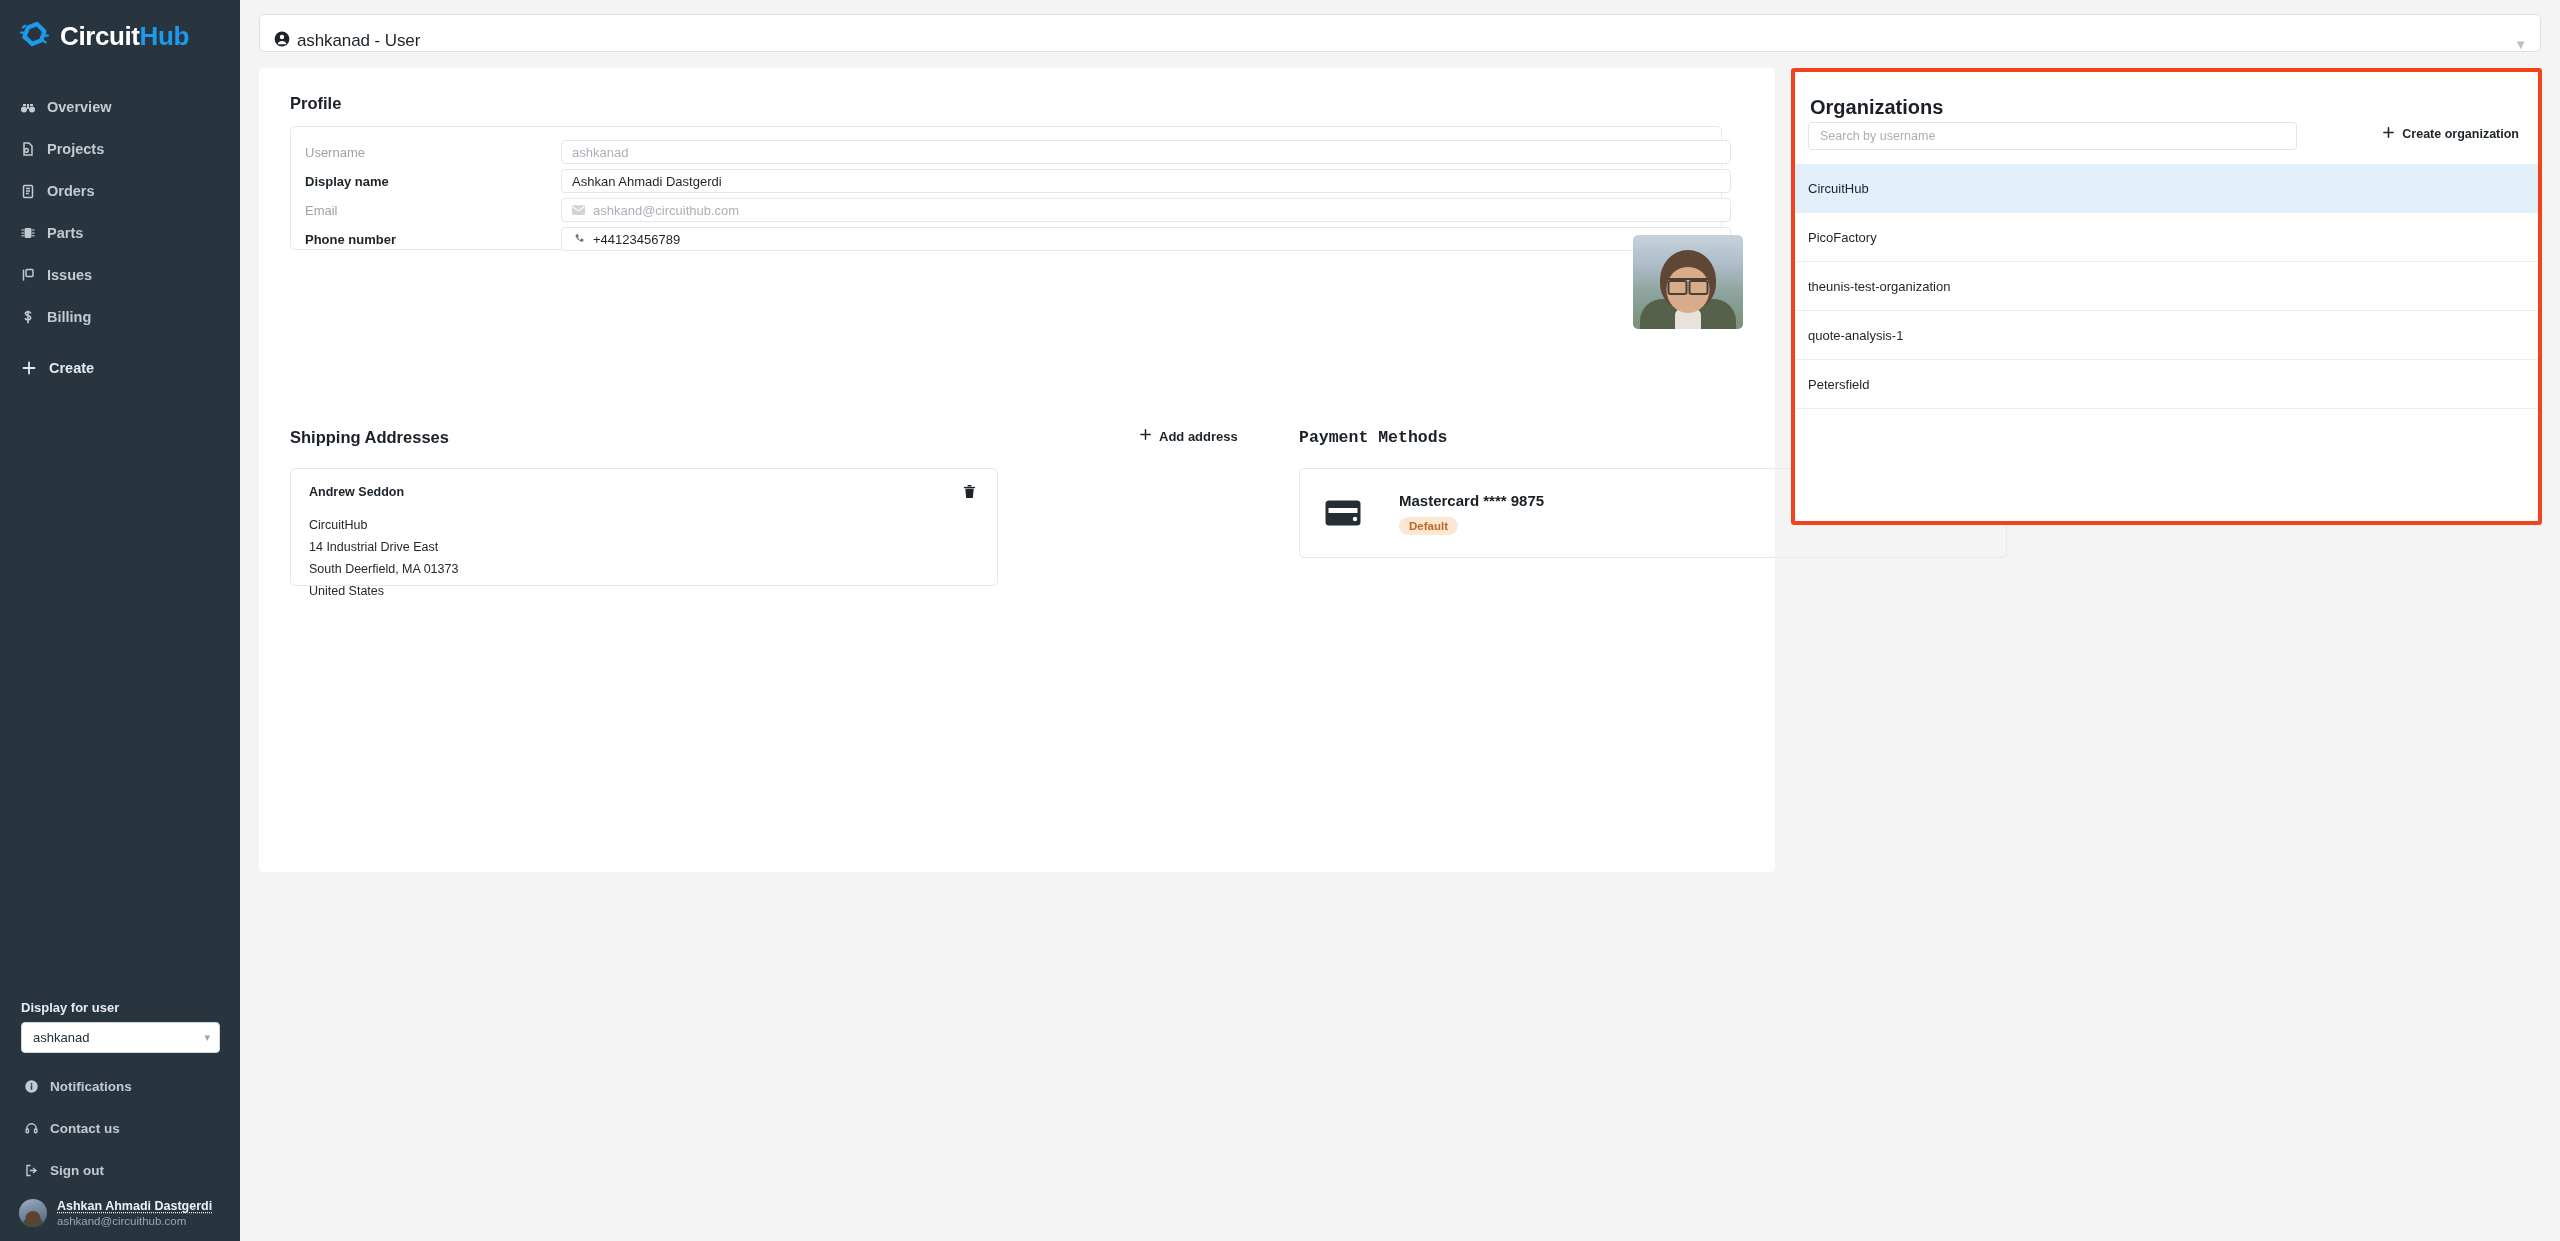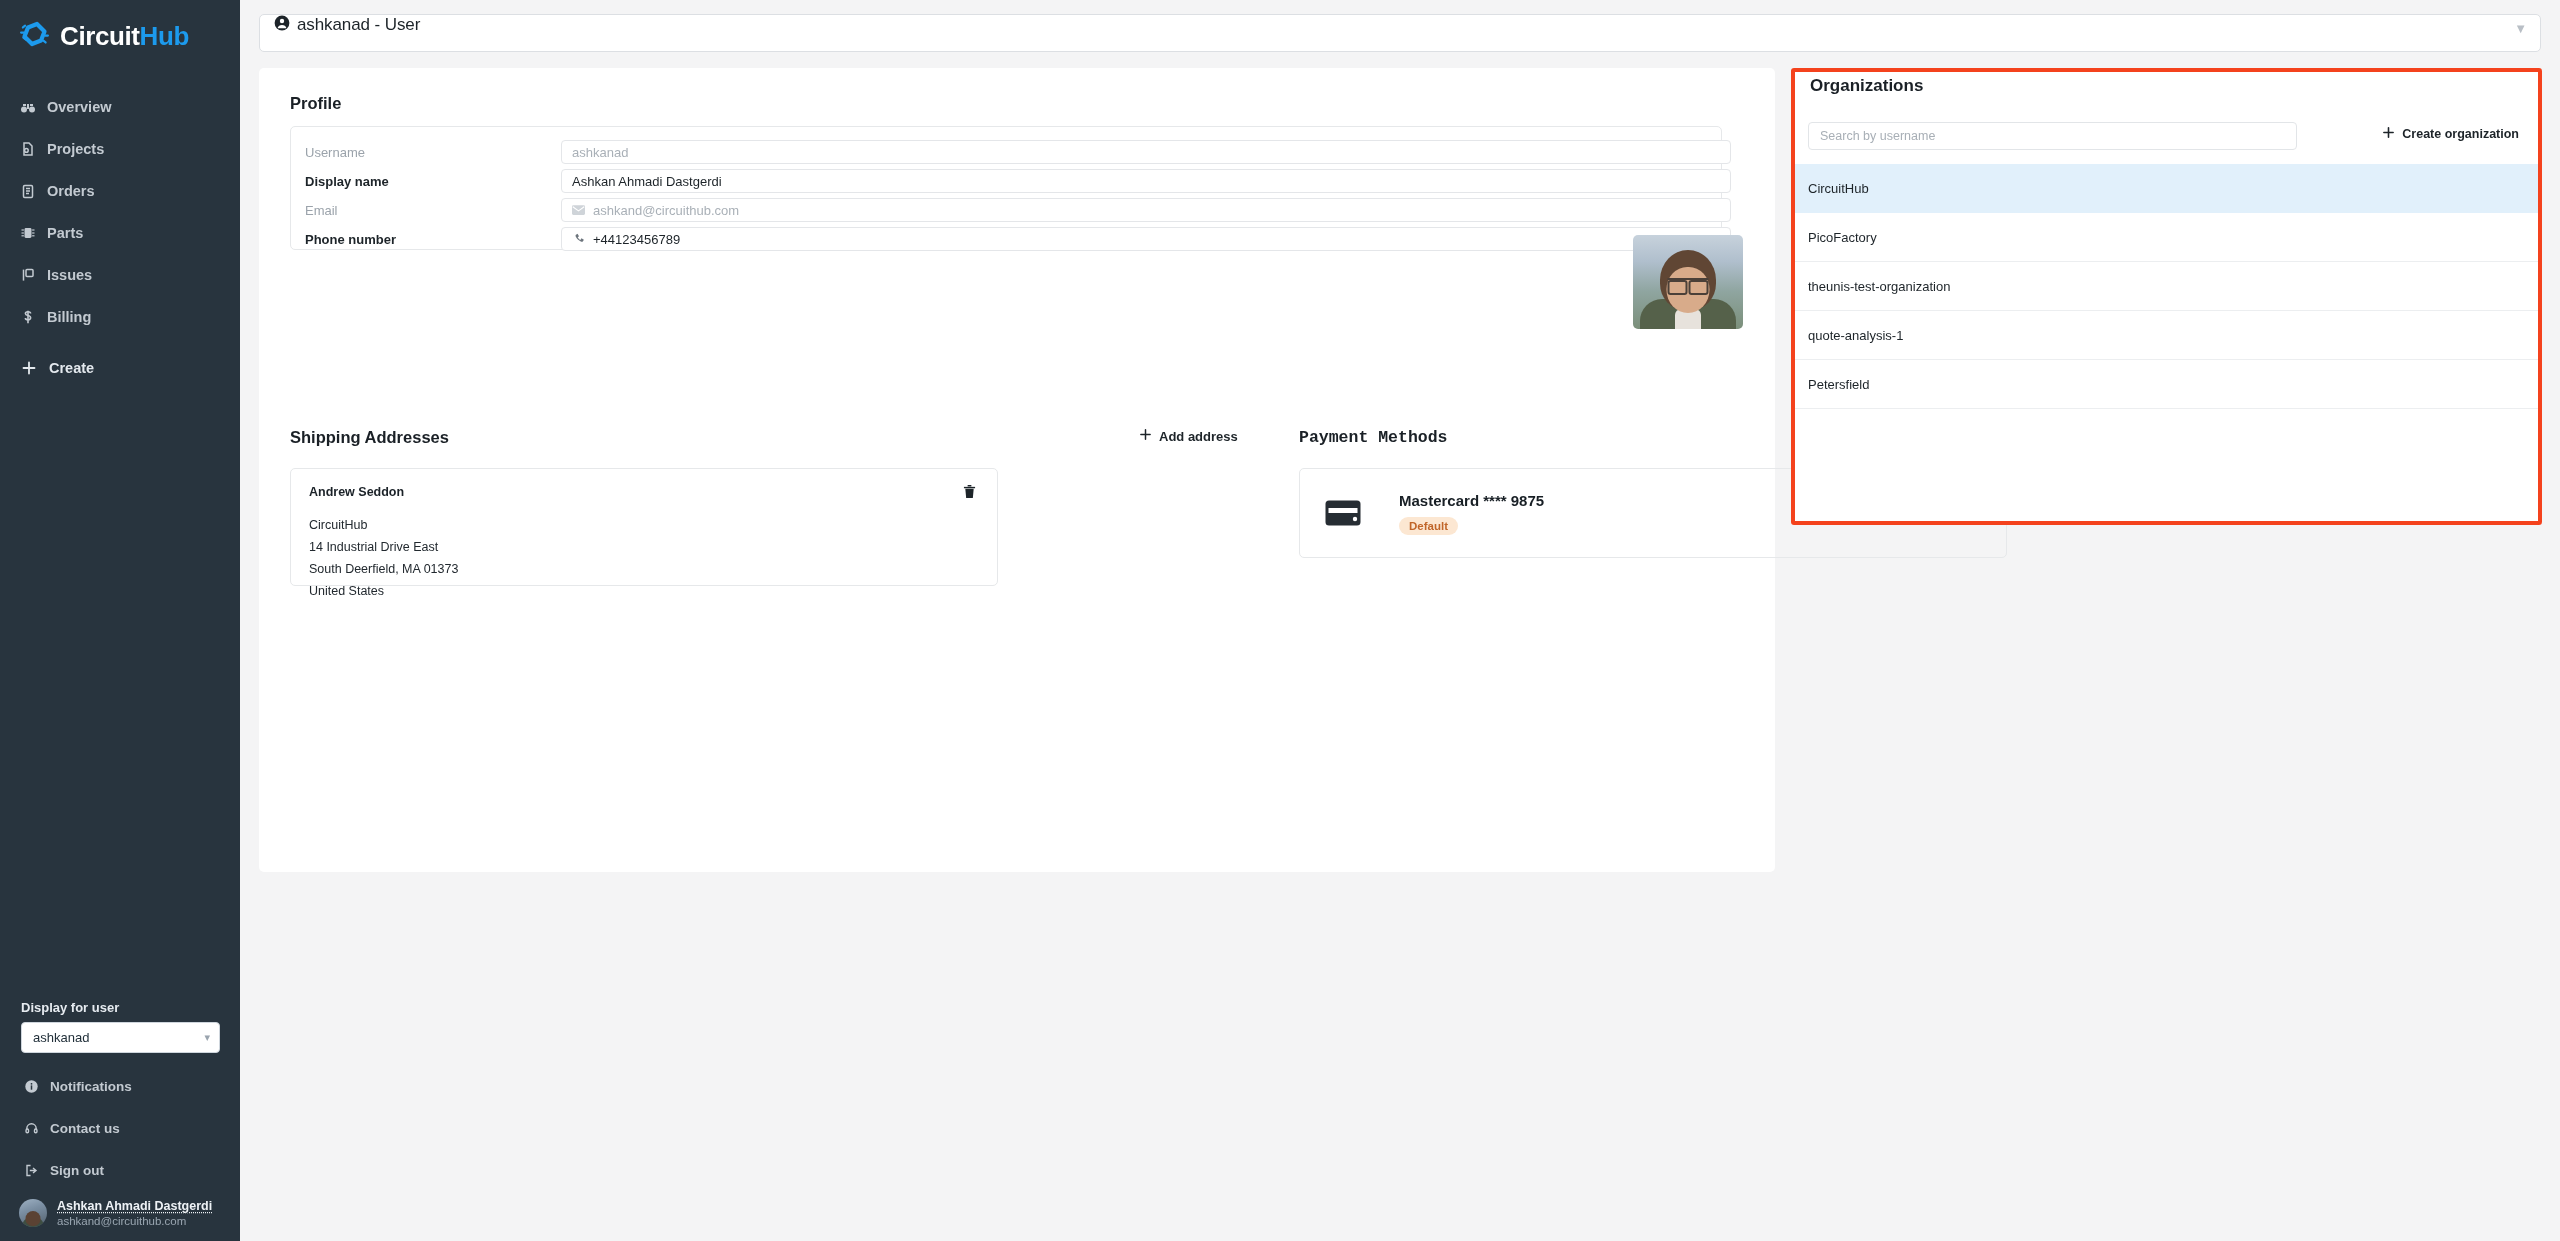--- a/index.html
+++ b/index.html
@@ -70,21 +70,21 @@
   .acct-txt { display: flex; flex-direction: column; gap: 2px; }
   .acct-name { font-size: 12.5px; font-weight: 700; color: #eef2f6; text-decoration: underline; text-decoration-style: dotted; text-underline-offset: 2px; }
   .acct-mail { font-size: 11.5px; color: #9aa6b1; }
 
   
   .main { flex: 1; height: 1241px; position: relative; background: #f4f4f5; }
 
   .topbar {
     position: absolute; left: 19px; top: 14px; width: 2282px; height: 38px;
     background: #ffffff; border: 1px solid #dcdfe3; border-radius: 5px;
-    display: flex; align-items: flex-end; padding: 0 13px 16px 14px;
+    display: flex; align-items: flex-end; padding: 0 13px 0 14px;
     cursor: pointer;
   }
   .topbar-left { display: flex; align-items: center; gap: 7px; }
   .topbar-title { font-size: 17px; color: #1d2429; letter-spacing: -0.1px; }
   .topbar-chev { margin-left: auto; color: #b9bfc6; font-size: 13px; line-height: 1; }
 
   .content-card {
     position: absolute; left: 19px; top: 68px; width: 1516px; height: 804px;
     background: #ffffff; border-radius: 5px;
   }
@@ -154,21 +154,21 @@
 
   
   .org-panel {
     position: absolute; left: 1551px; top: 68px; width: 751px; height: 457px;
     background: #ffffff; border-radius: 3px;
   }
   .org-panel-hl {
     position: absolute; left: 1551px; top: 68px; width: 751px; height: 457px;
     border: 4px solid #f4421d; border-radius: 3px; pointer-events: none;
   }
-  .org-title { position: absolute; left: 19px; top: 8px; font-size: 17px; font-weight: 700; color: #1a2026; }
+  .org-title { position: absolute; left: 19px; top: 28px; font-size: 20px; font-weight: 700; color: #1a2026; }
   .org-search {
     position: absolute; left: 17px; top: 54px; width: 489px; height: 28px;
     border: 1px solid #e2e5e8; border-radius: 4px; background: #fff;
     display: flex; align-items: center; padding: 0 11px; font-size: 12.5px; color: #a8afb6;
   }
   .org-create {
     position: absolute; right: 23px; top: 58px; display: flex; align-items: center; gap: 7px;
     font-size: 12.5px; font-weight: 700; color: #1d2429; cursor: pointer;
   }
   .org-list { position: absolute; left: 0; top: 96px; width: 100%; }

